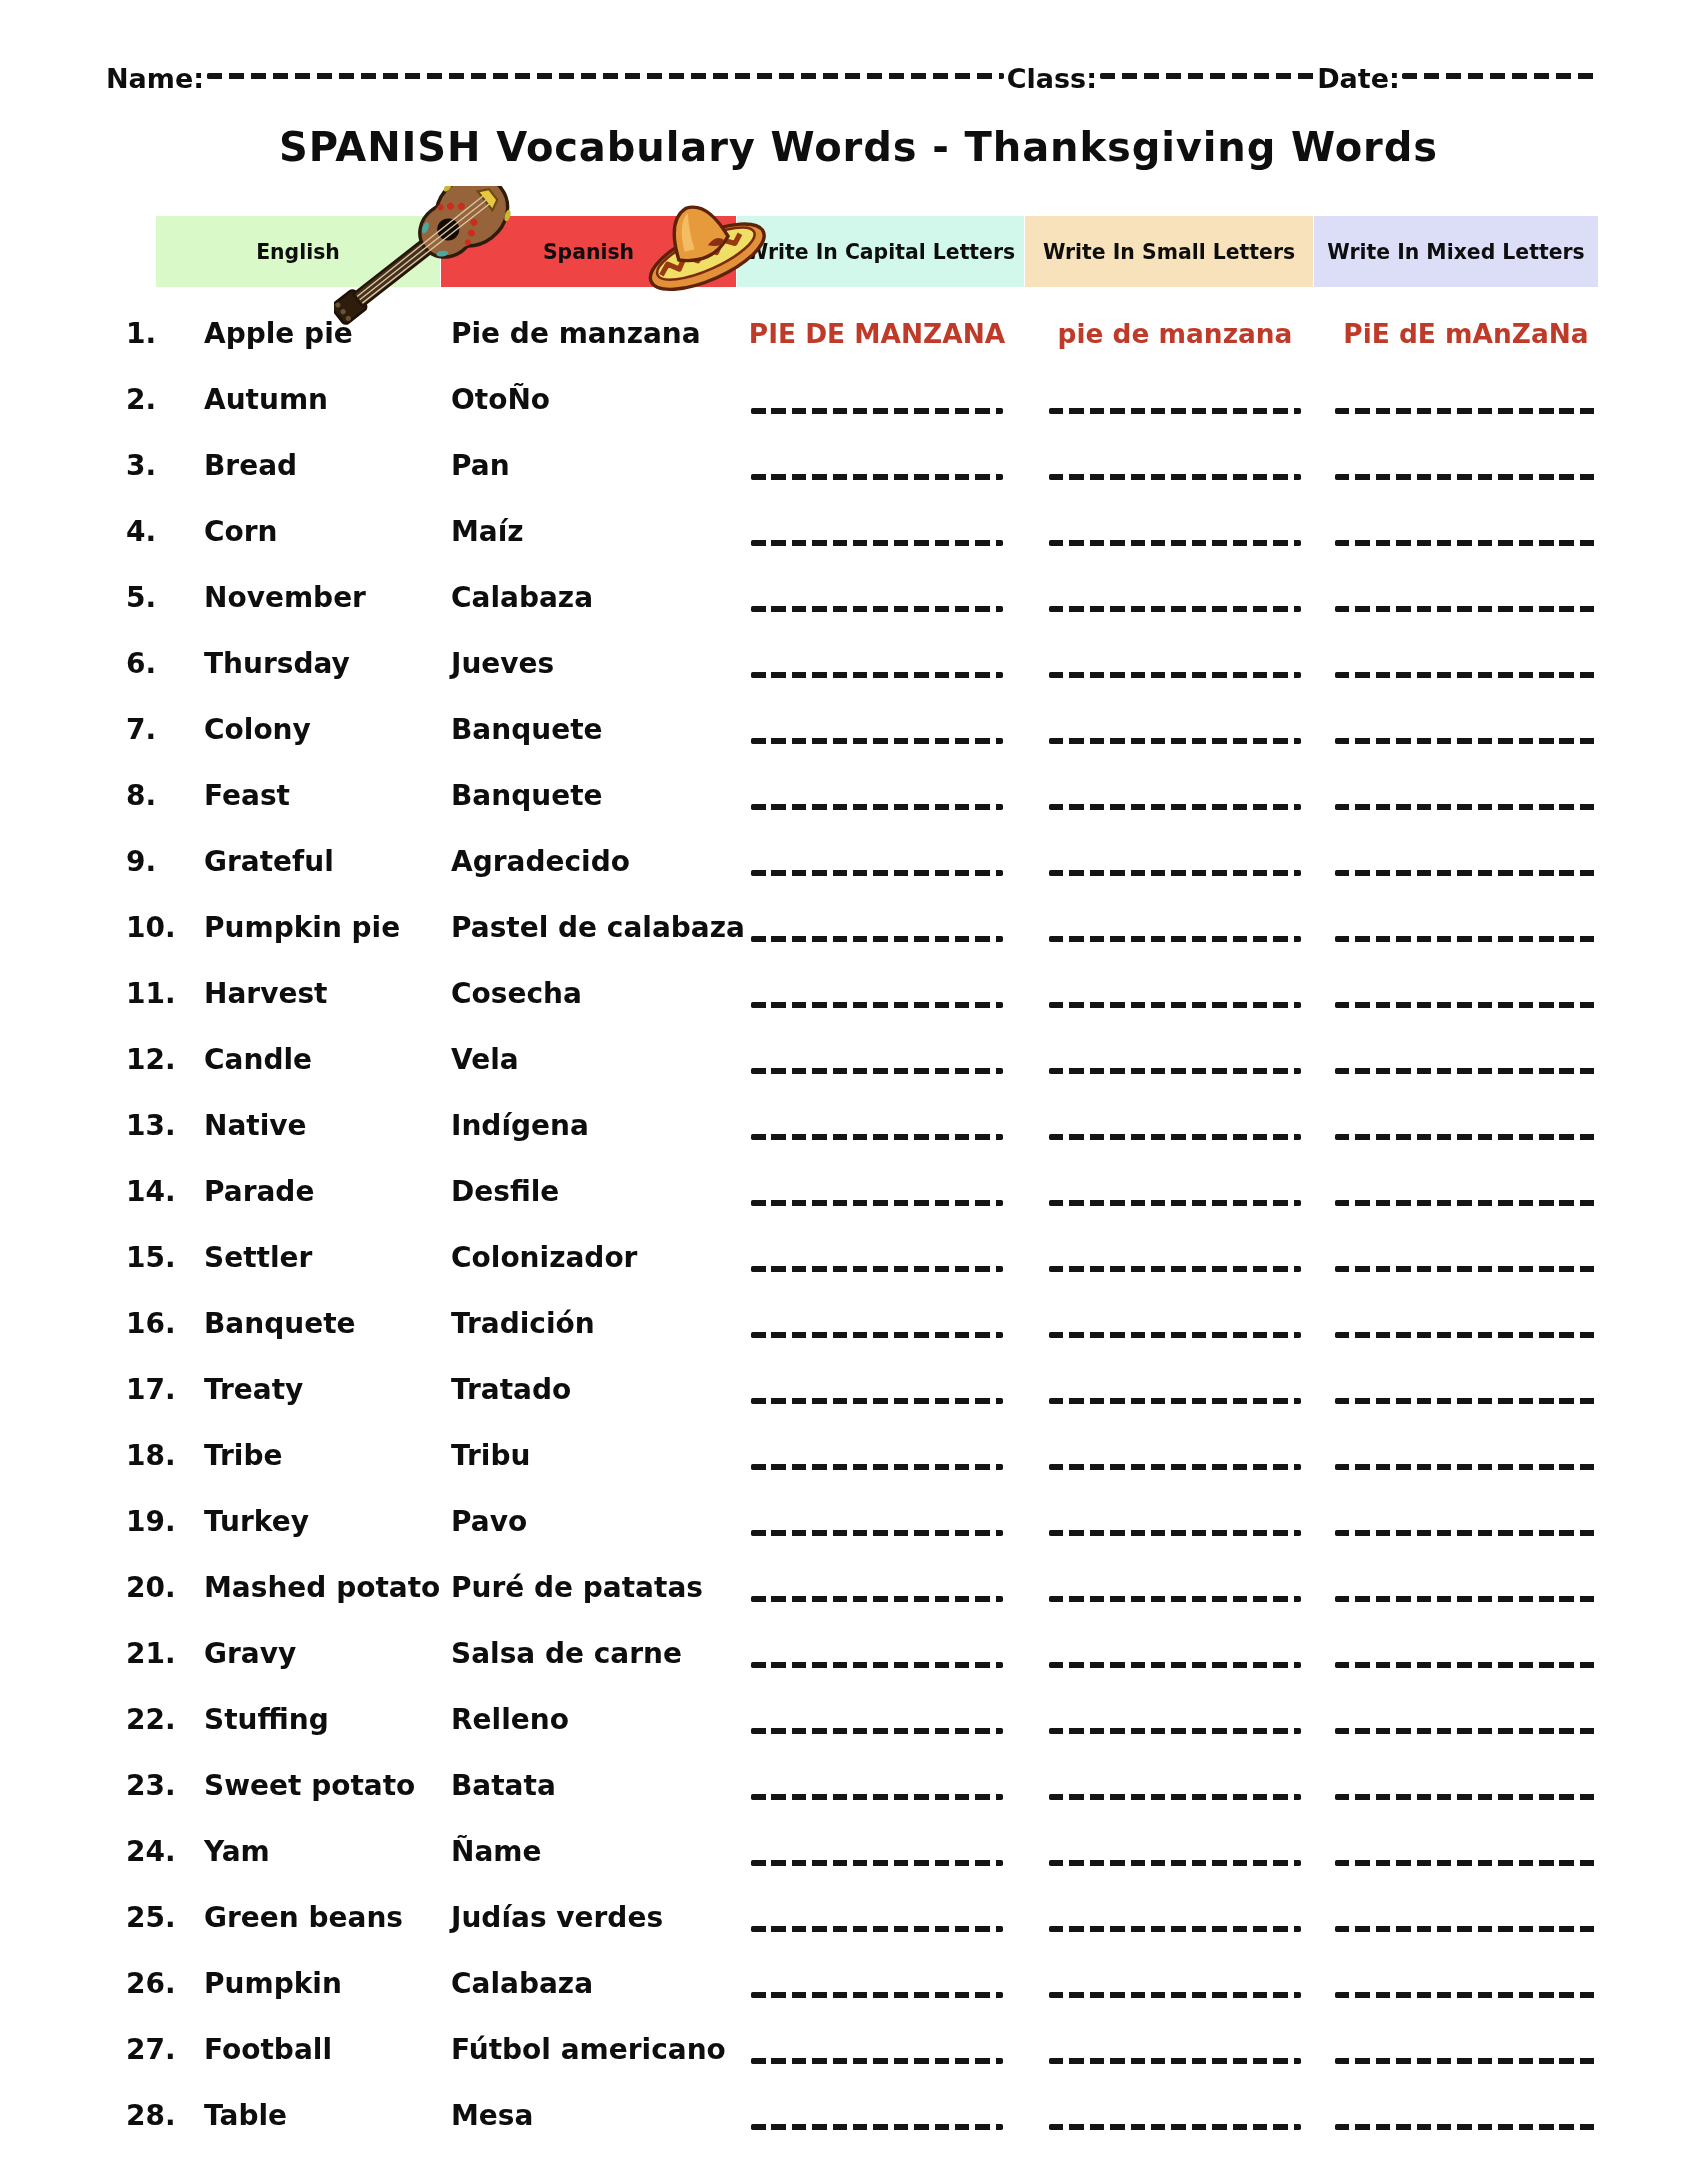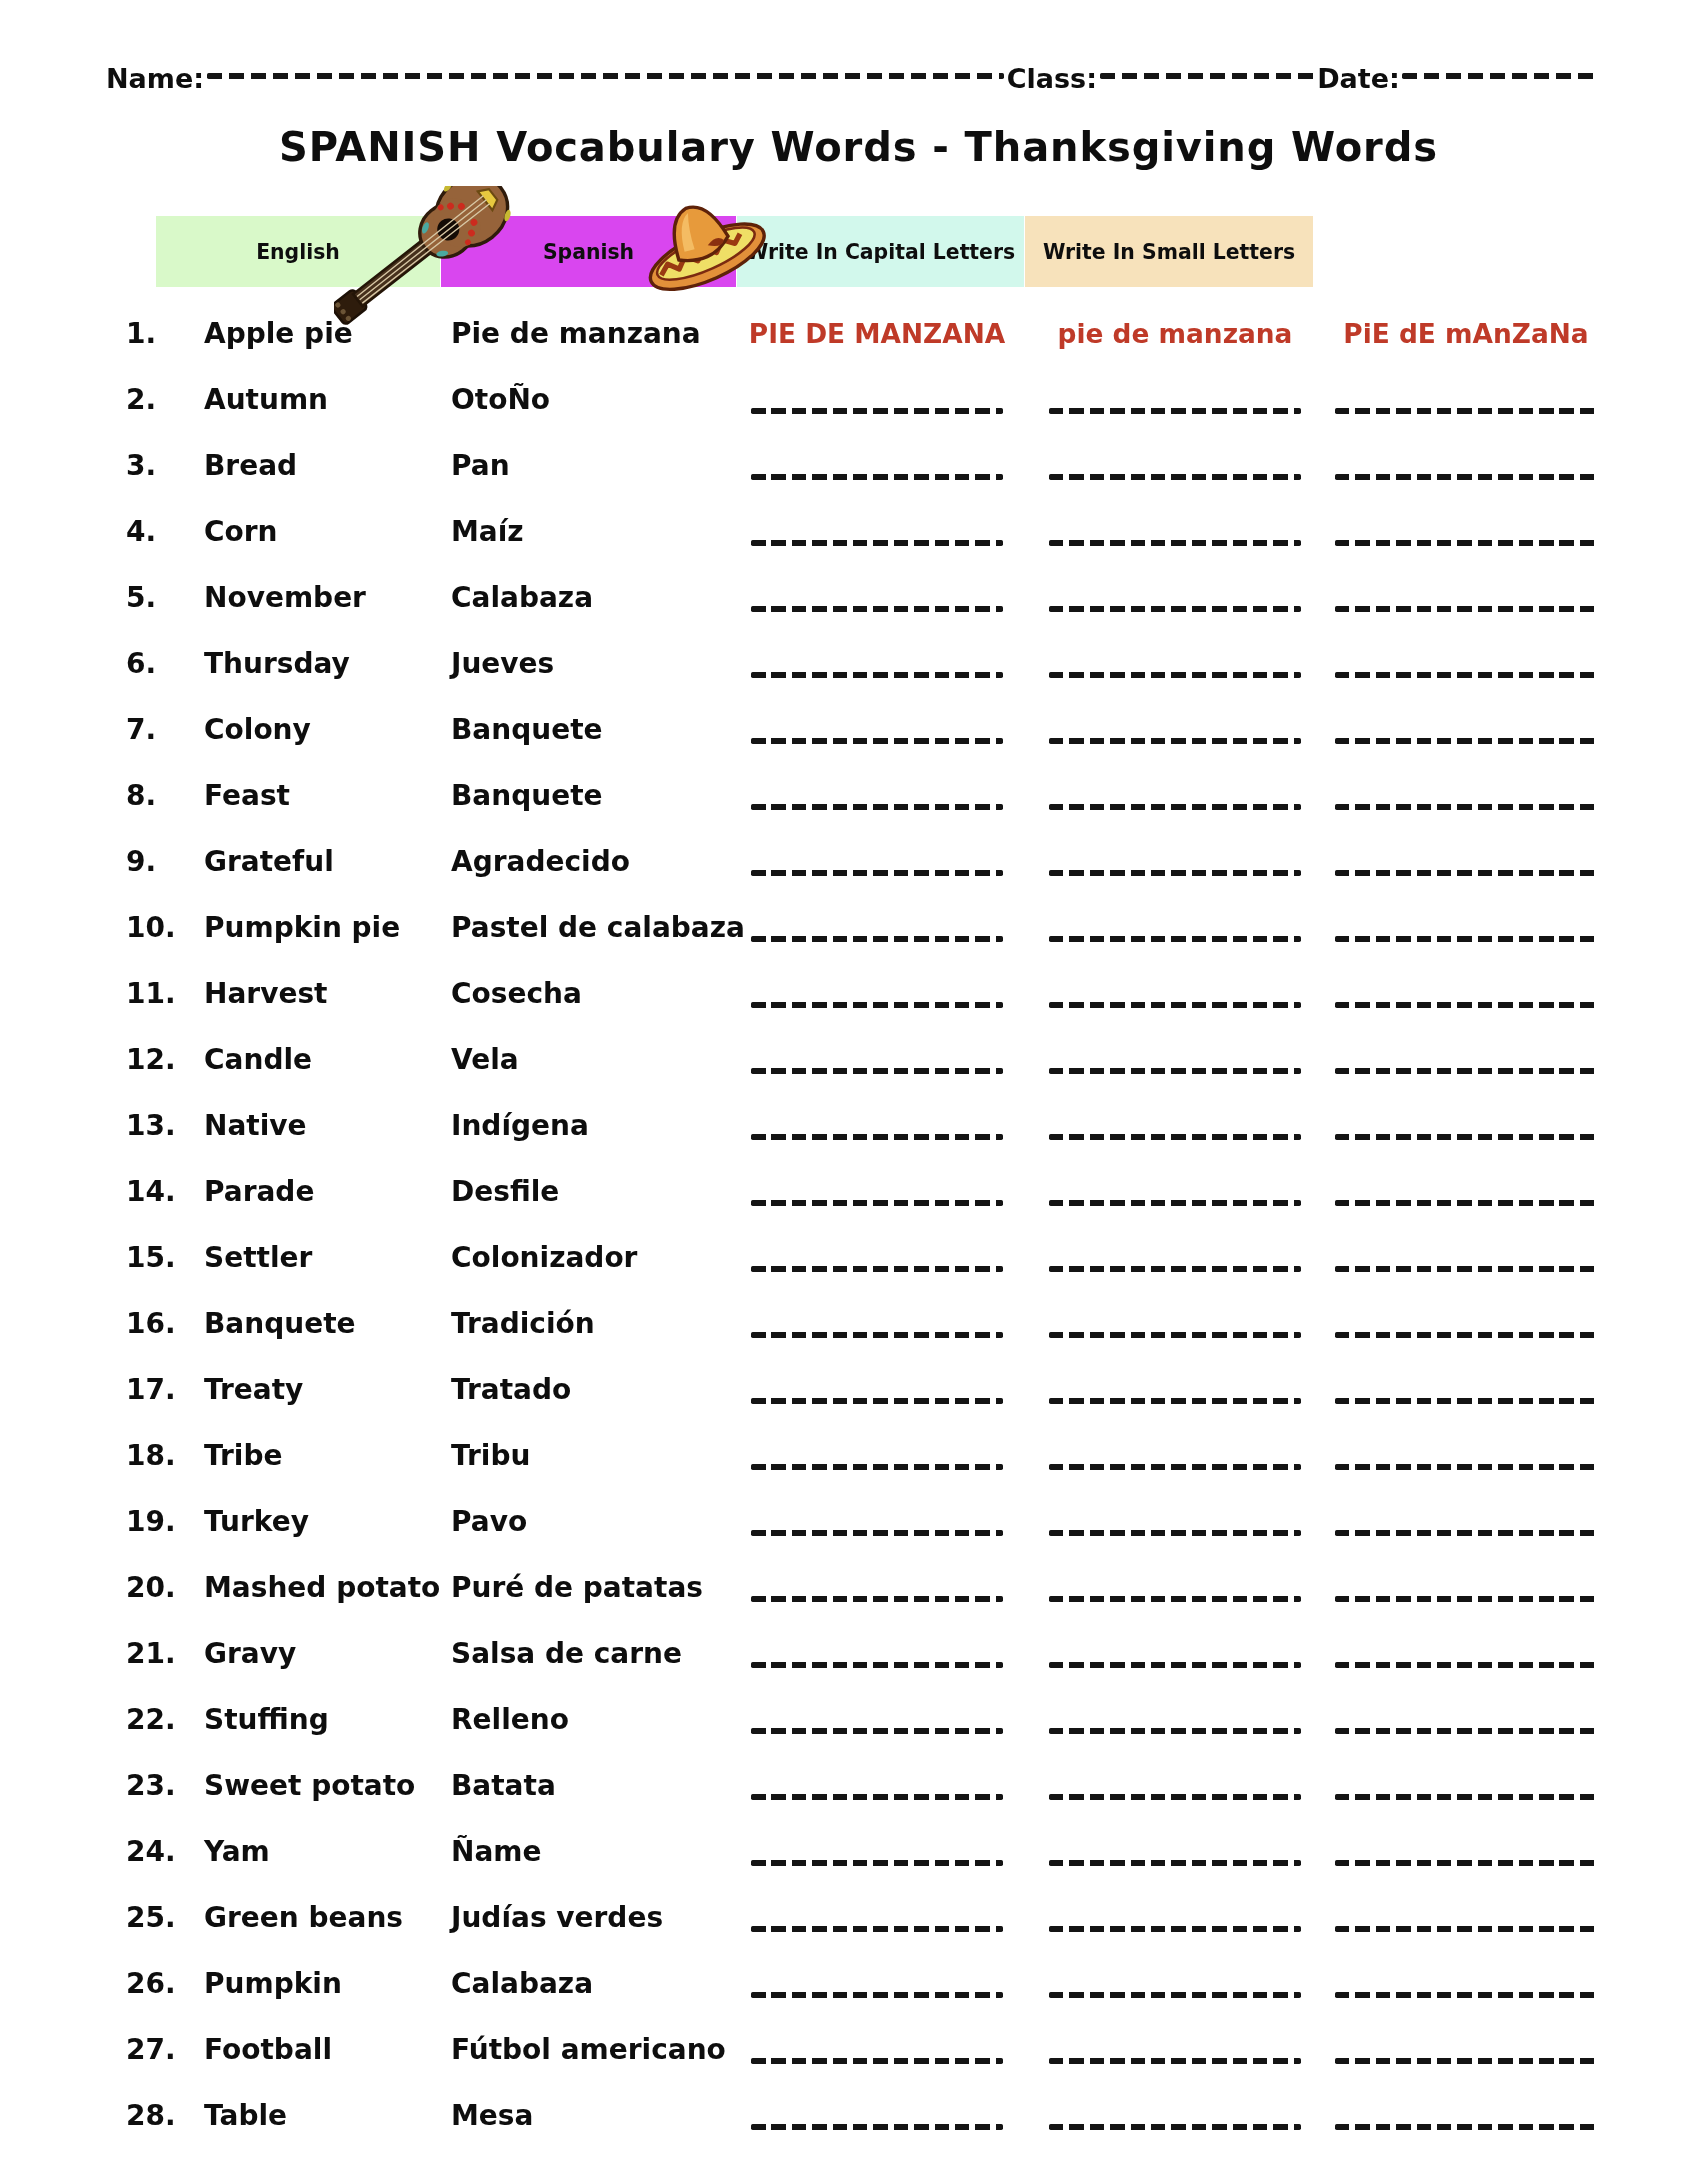--- a/index.html
+++ b/index.html
@@ -69,23 +69,24 @@
     <span>Class:</span>
     <span class="dashfill fill-class"></span>
     <span>Date:</span>
     <span class="dashfill fill-date"></span>
   </div>
 
   <div class="title">SPANISH Vocabulary Words - Thanksgiving Words</div>
 
   <div class="band" id="band">
       <div class="band-cell" style="width: 285px; background: rgb(217, 249, 201);">English</div>
-      <div class="band-cell" style="width: 296px; background: #d946ef;">Spanish</div>
+      <div class="band-cell" style="width: 296px; background: #ef4444;">Spanish</div>
       <div class="band-cell" style="width: 288px; background: rgb(210, 248, 236);">Write In Capital Letters</div>
       <div class="band-cell" style="width: 289px; background: rgb(247, 226, 187);">Write In Small Letters</div>
+      <div class="band-cell" style="width: 284px; background: rgb(220, 221, 247); border-right: none;">Write In Mixed Letters</div>
     </div>
 
   <div class="guitar-wrap">
     <svg width="204" height="145" viewBox="0 0 240 170">
       <g transform="rotate(-38 110 70)">
         <rect x="-24" y="56" width="34" height="28" rx="5" fill="#2e1c0c" stroke="#1c1006" stroke-width="3"></rect>
         <circle cx="-16" cy="60" r="3" fill="#6b5436"></circle>
         <circle cx="-16" cy="70" r="3" fill="#6b5436"></circle>
         <circle cx="-16" cy="80" r="3" fill="#6b5436"></circle>
         <rect x="6" y="61" width="118" height="18" fill="#46301c" stroke="#241507" stroke-width="3"></rect>

